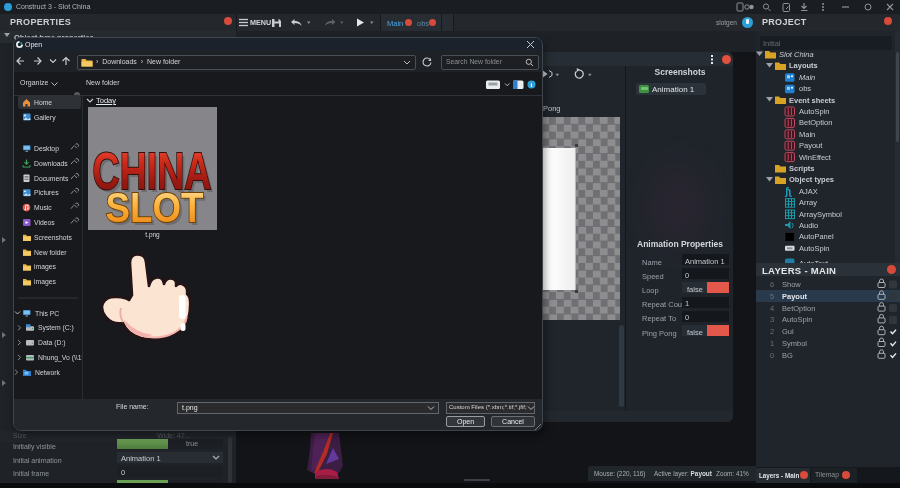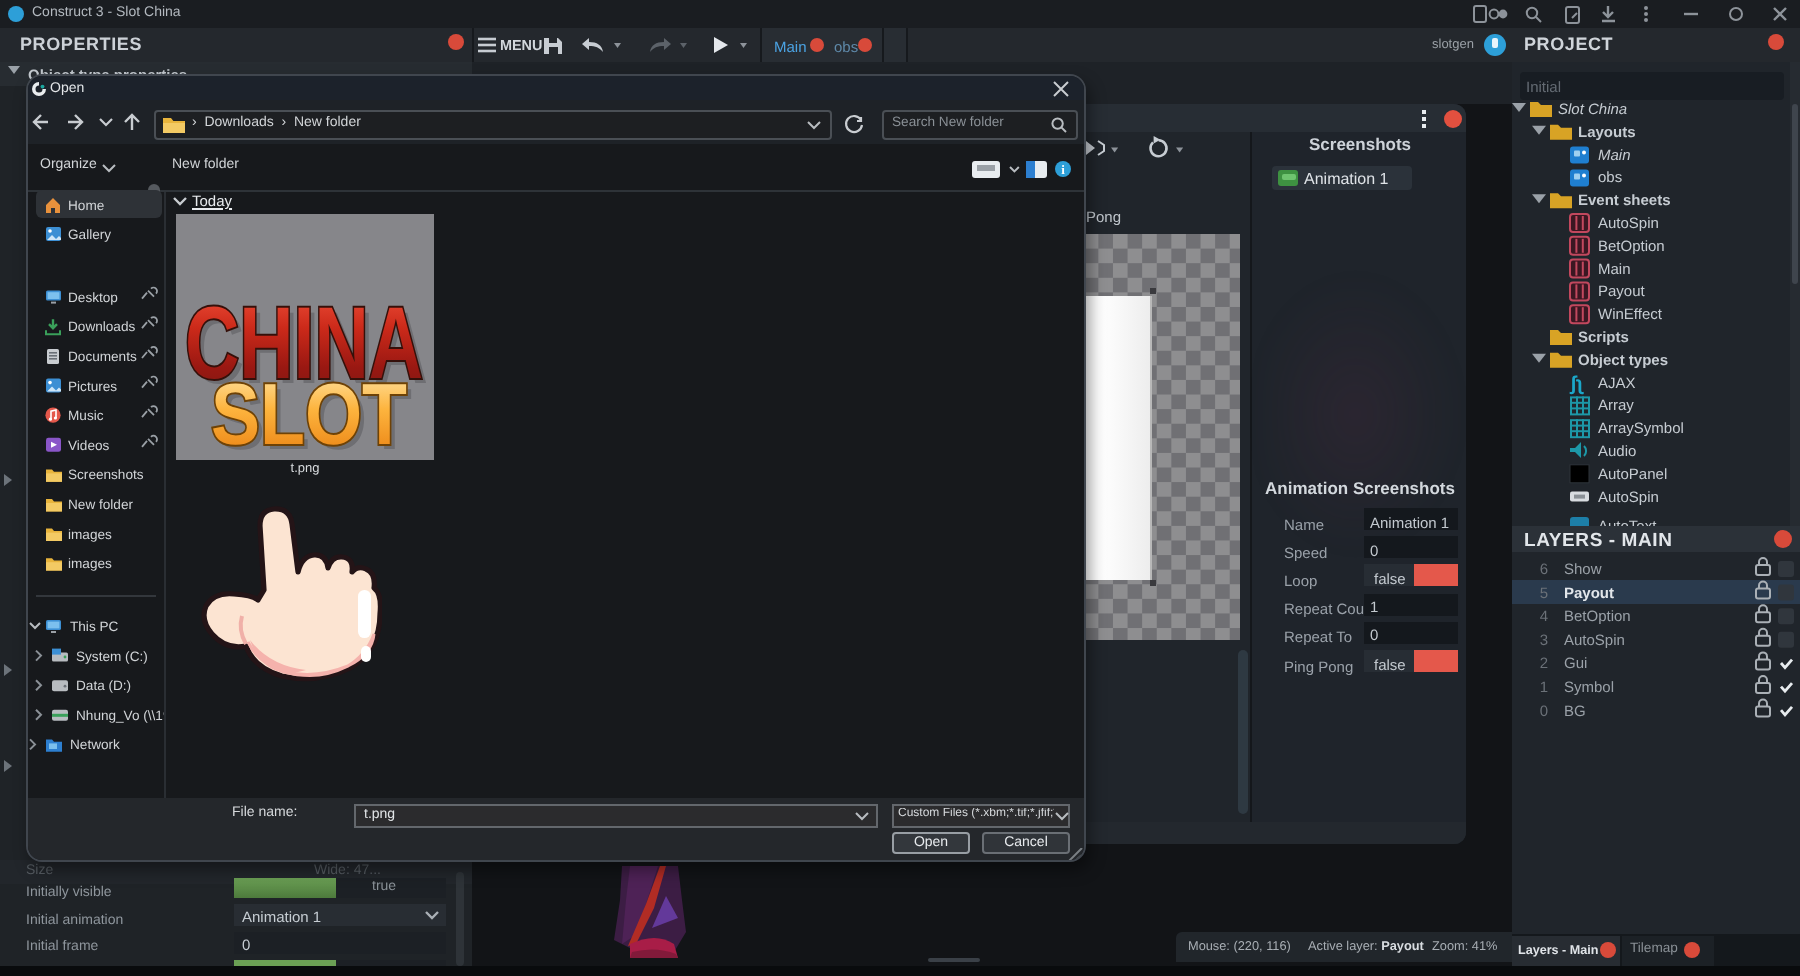--- a/index.html
+++ b/index.html
@@ -164,21 +164,21 @@
 
   <div class="abs" style="left:125px;top:14px;width:108px;height:356px;background:#1f242b;border-left:1px solid #14171b;"></div>
 
   <div class="abs" style="left:135px;top:85px;width:95px;height:140px;background:radial-gradient(ellipse at 45% 50%,rgba(115,50,85,0.15),rgba(115,50,85,0) 68%);filter:blur(7px);"></div>
   <div class="abs bold" style="left:127px;top:15px;width:106px;text-align:center;font-size:8.5px;color:#cdd2d8;">Screenshots</div>
   <div class="abs" style="left:136px;top:31px;width:70px;height:12px;background:#2b323a;border-radius:2px;"></div>
   <div class="abs" style="left:139px;top:33px;width:10px;height:8px;background:#3e9141;border-radius:1.5px;"></div>
   <div class="abs" style="left:140.5px;top:34.5px;width:7px;height:3px;background:#6fc36f;border-radius:1px;"></div>
   <div class="abs" style="left:152px;top:33px;font-size:8px;color:#dfe3e7;">Animation 1</div>
 
-  <div class="abs bold" style="left:127px;top:187px;width:106px;text-align:center;font-size:8.5px;color:#d3d8dd;">Animation Screenshots</div>
+  <div class="abs bold" style="left:127px;top:187px;width:106px;text-align:center;font-size:8.5px;color:#d3d8dd;">Animation Properties</div>
   <div class="abs" style="left:142px;top:203.5px;font-size:7.5px;color:#9aa1a9;line-height:14.2px;">Name<br>Speed<br>Loop<br>Repeat Count<br>Repeat To<br>Ping Pong</div>
   <div class="abs" style="left:182px;top:202px;width:47px;height:11px;background:#14181d;margin:0;"></div>
   <div class="abs" style="left:185px;top:204.5px;font-size:7.5px;color:#c3c9cf;">Animation 1</div>
   <div class="abs" style="left:182px;top:216.2px;width:47px;height:11px;background:#14181d;"></div>
   <div class="abs" style="left:185px;top:218.5px;font-size:7.5px;color:#c3c9cf;">0</div>
   <div class="abs" style="left:182px;top:230.4px;width:25px;height:11px;background:#272d34;"></div>
   <div class="abs" style="left:187px;top:232.5px;font-size:7.5px;color:#c3c9cf;">false</div>
   <div class="abs" style="left:207px;top:230.4px;width:22px;height:11px;background:#e4584b;"></div>
   <div class="abs" style="left:182px;top:244.6px;width:47px;height:11px;background:#14181d;"></div>
   <div class="abs" style="left:185px;top:246.5px;font-size:7.5px;color:#c3c9cf;">1</div>

